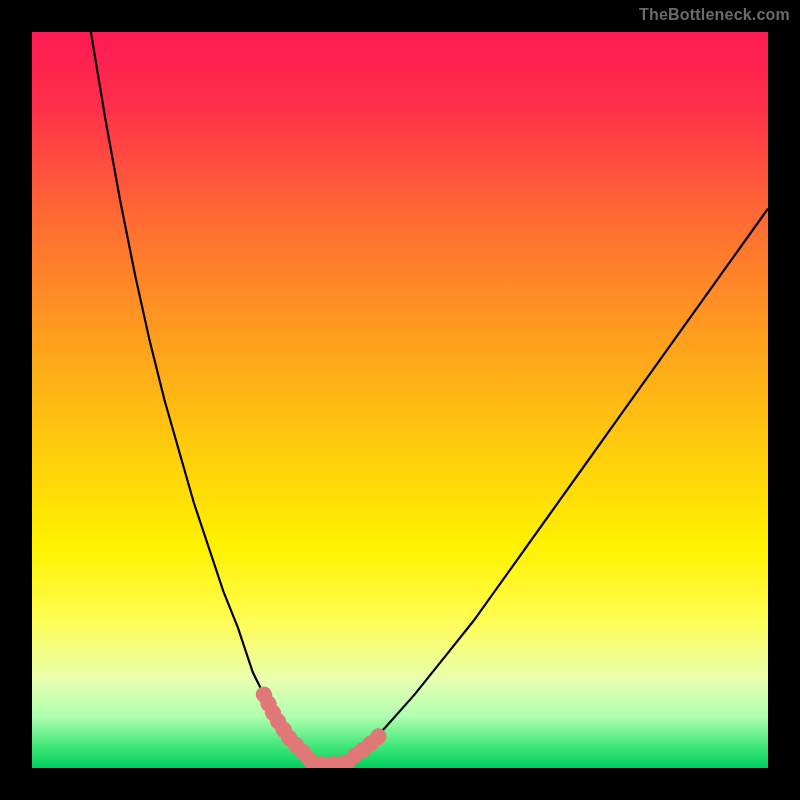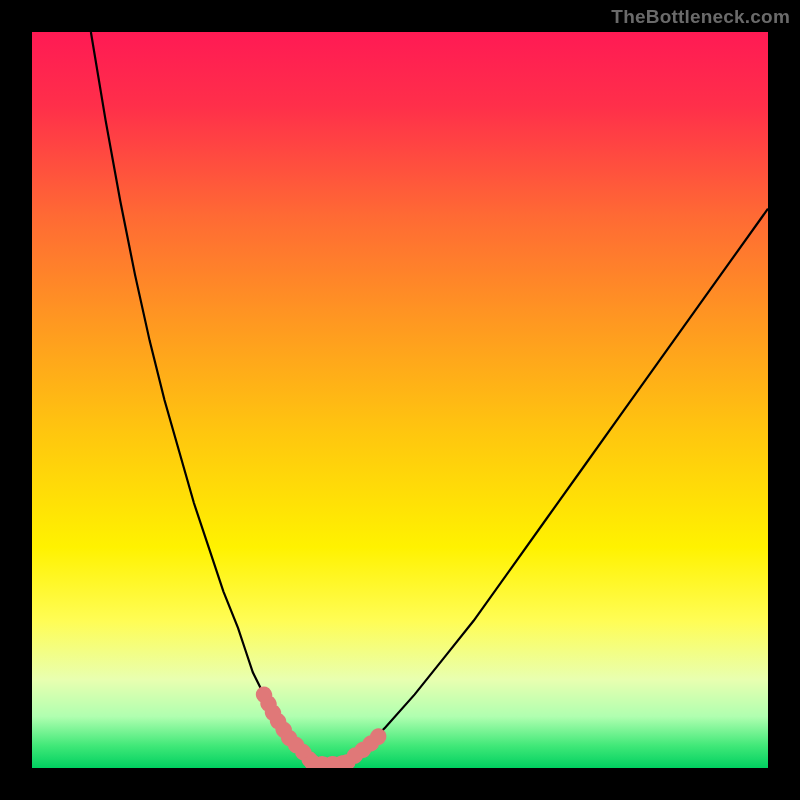--- a/index.html
+++ b/index.html
@@ -21,21 +21,21 @@
     left: 32px;
     top: 32px;
     width: 736px;
     height: 736px;
     overflow: hidden;
   }
   .watermark {
     position: absolute;
     top: 6px;
     right: 10px;
-    font-size: 19px;
+    font-size: 16px;
     font-weight: 600;
     color: #6a6a6a;
     letter-spacing: 0.2px;
     user-select: none;
   }
   svg { display: block; }
 </style>
 </head>
 <body>
 

